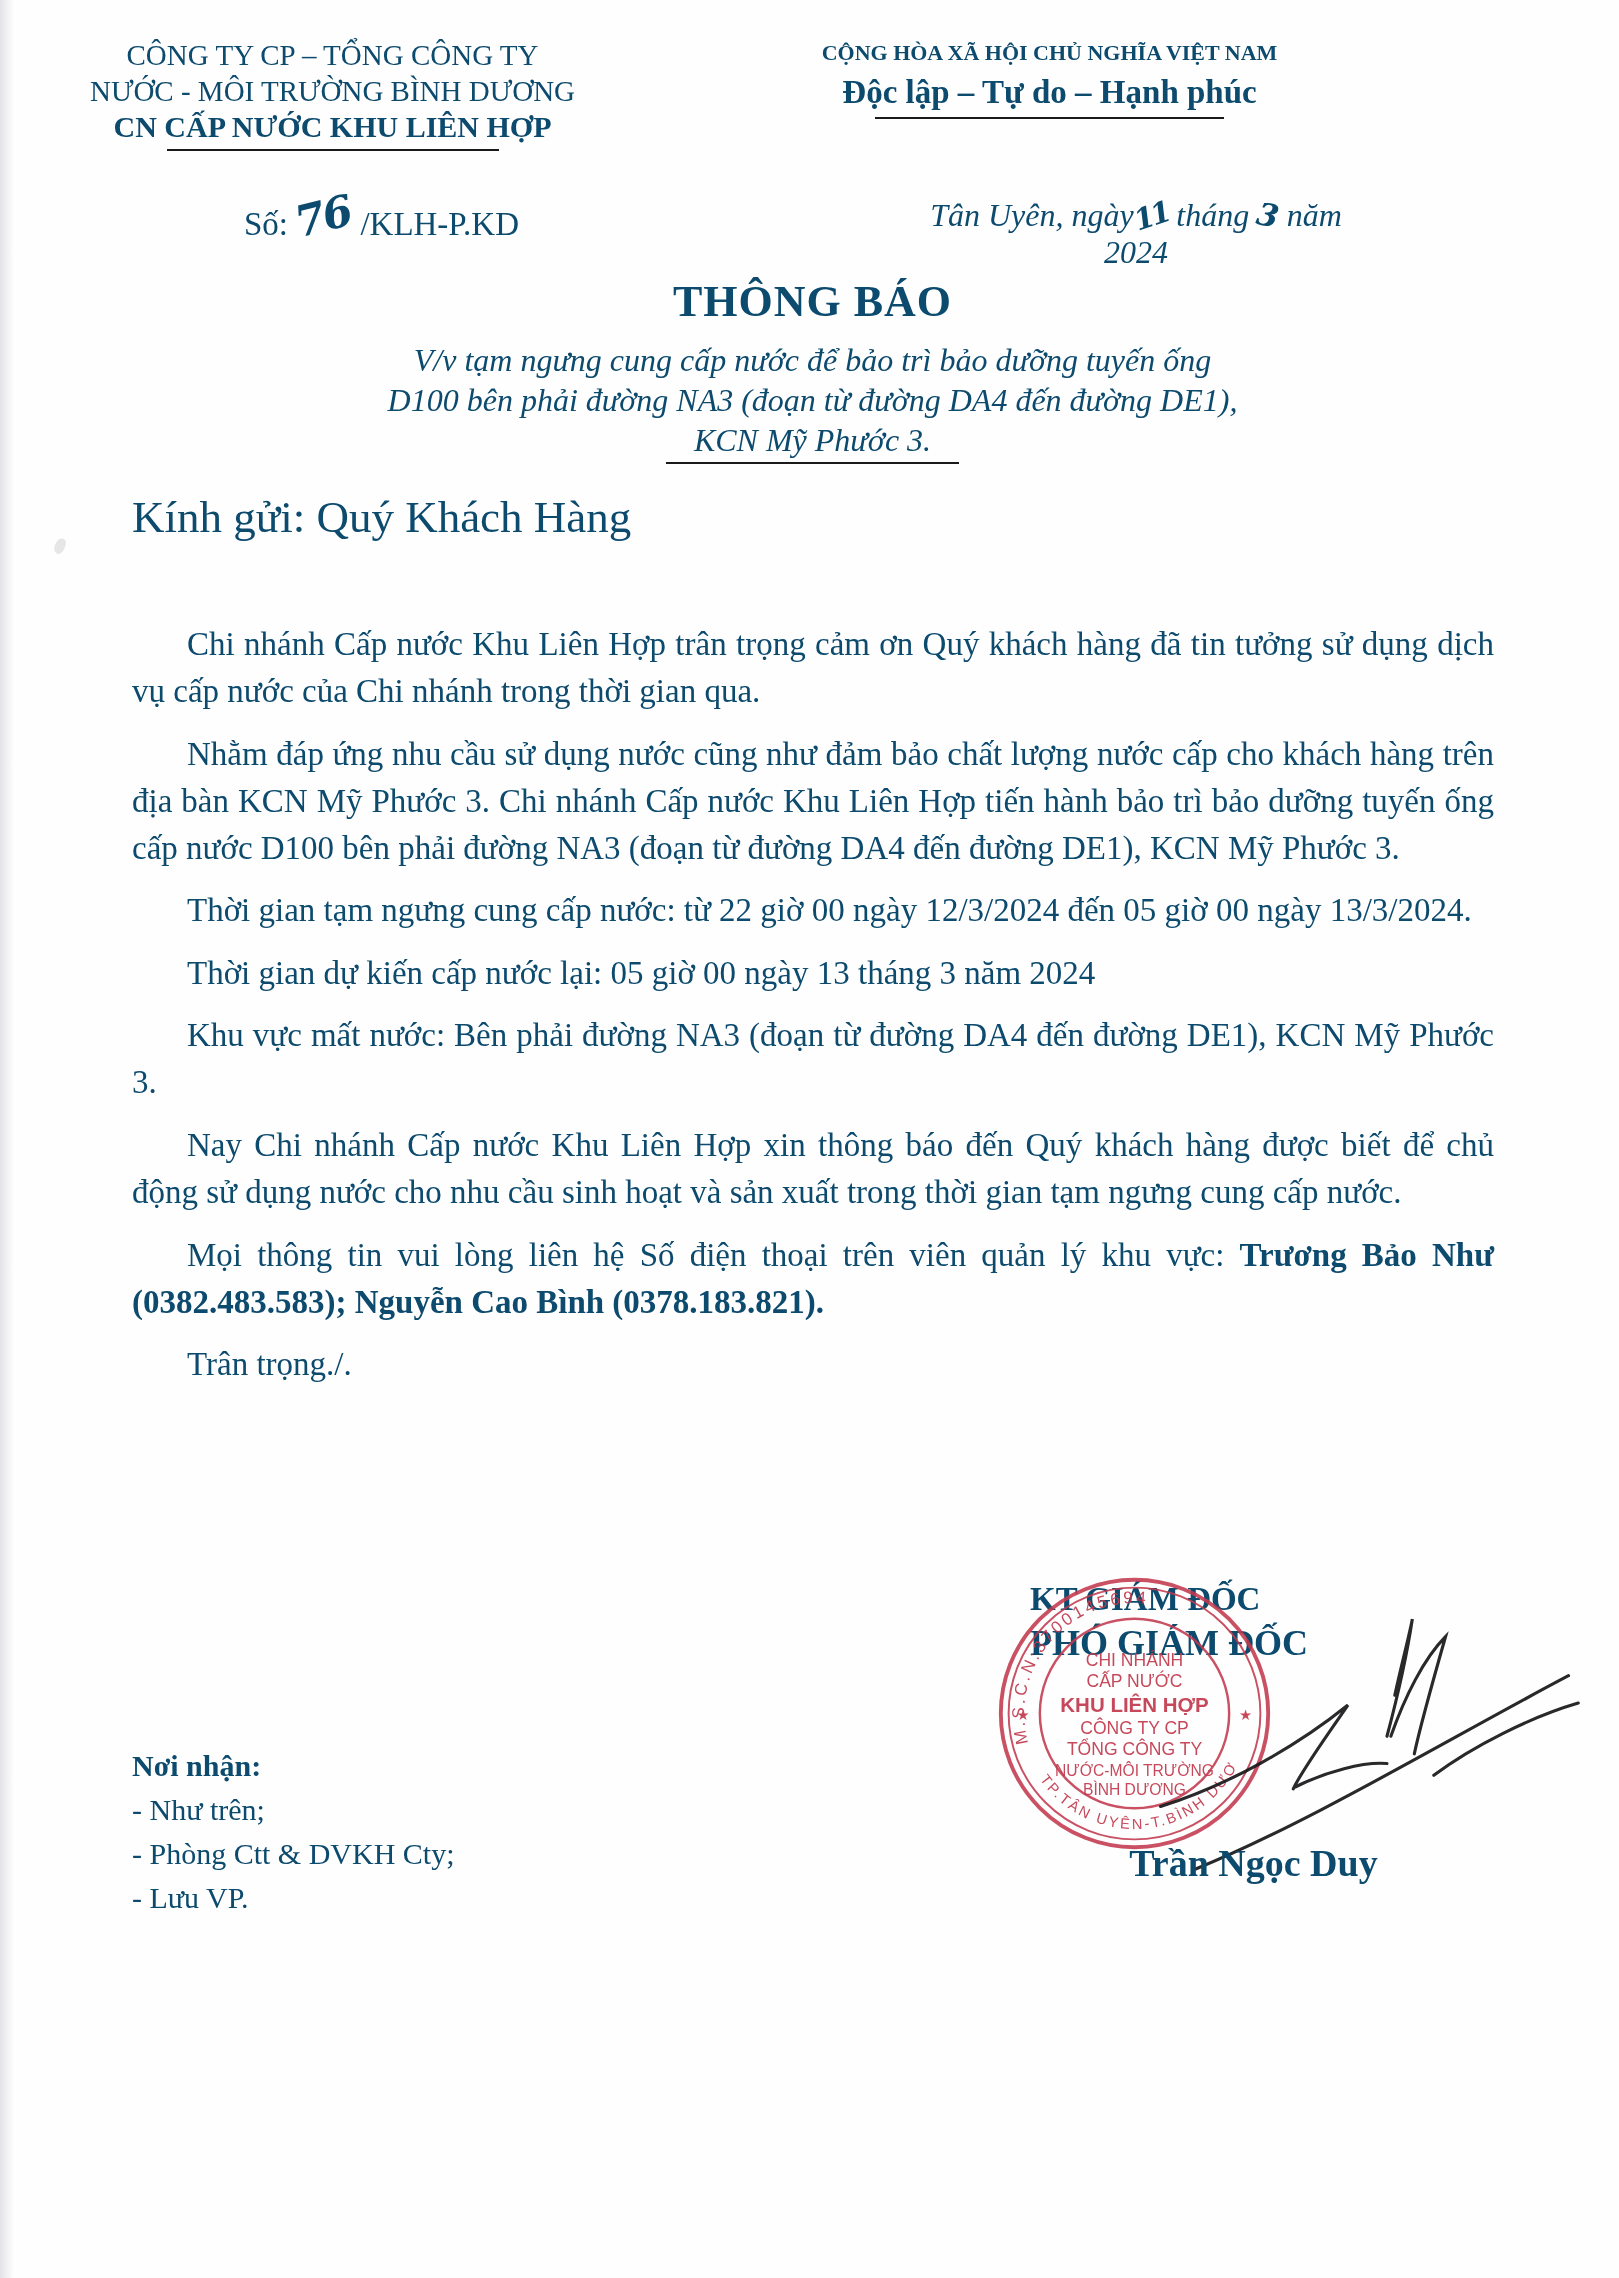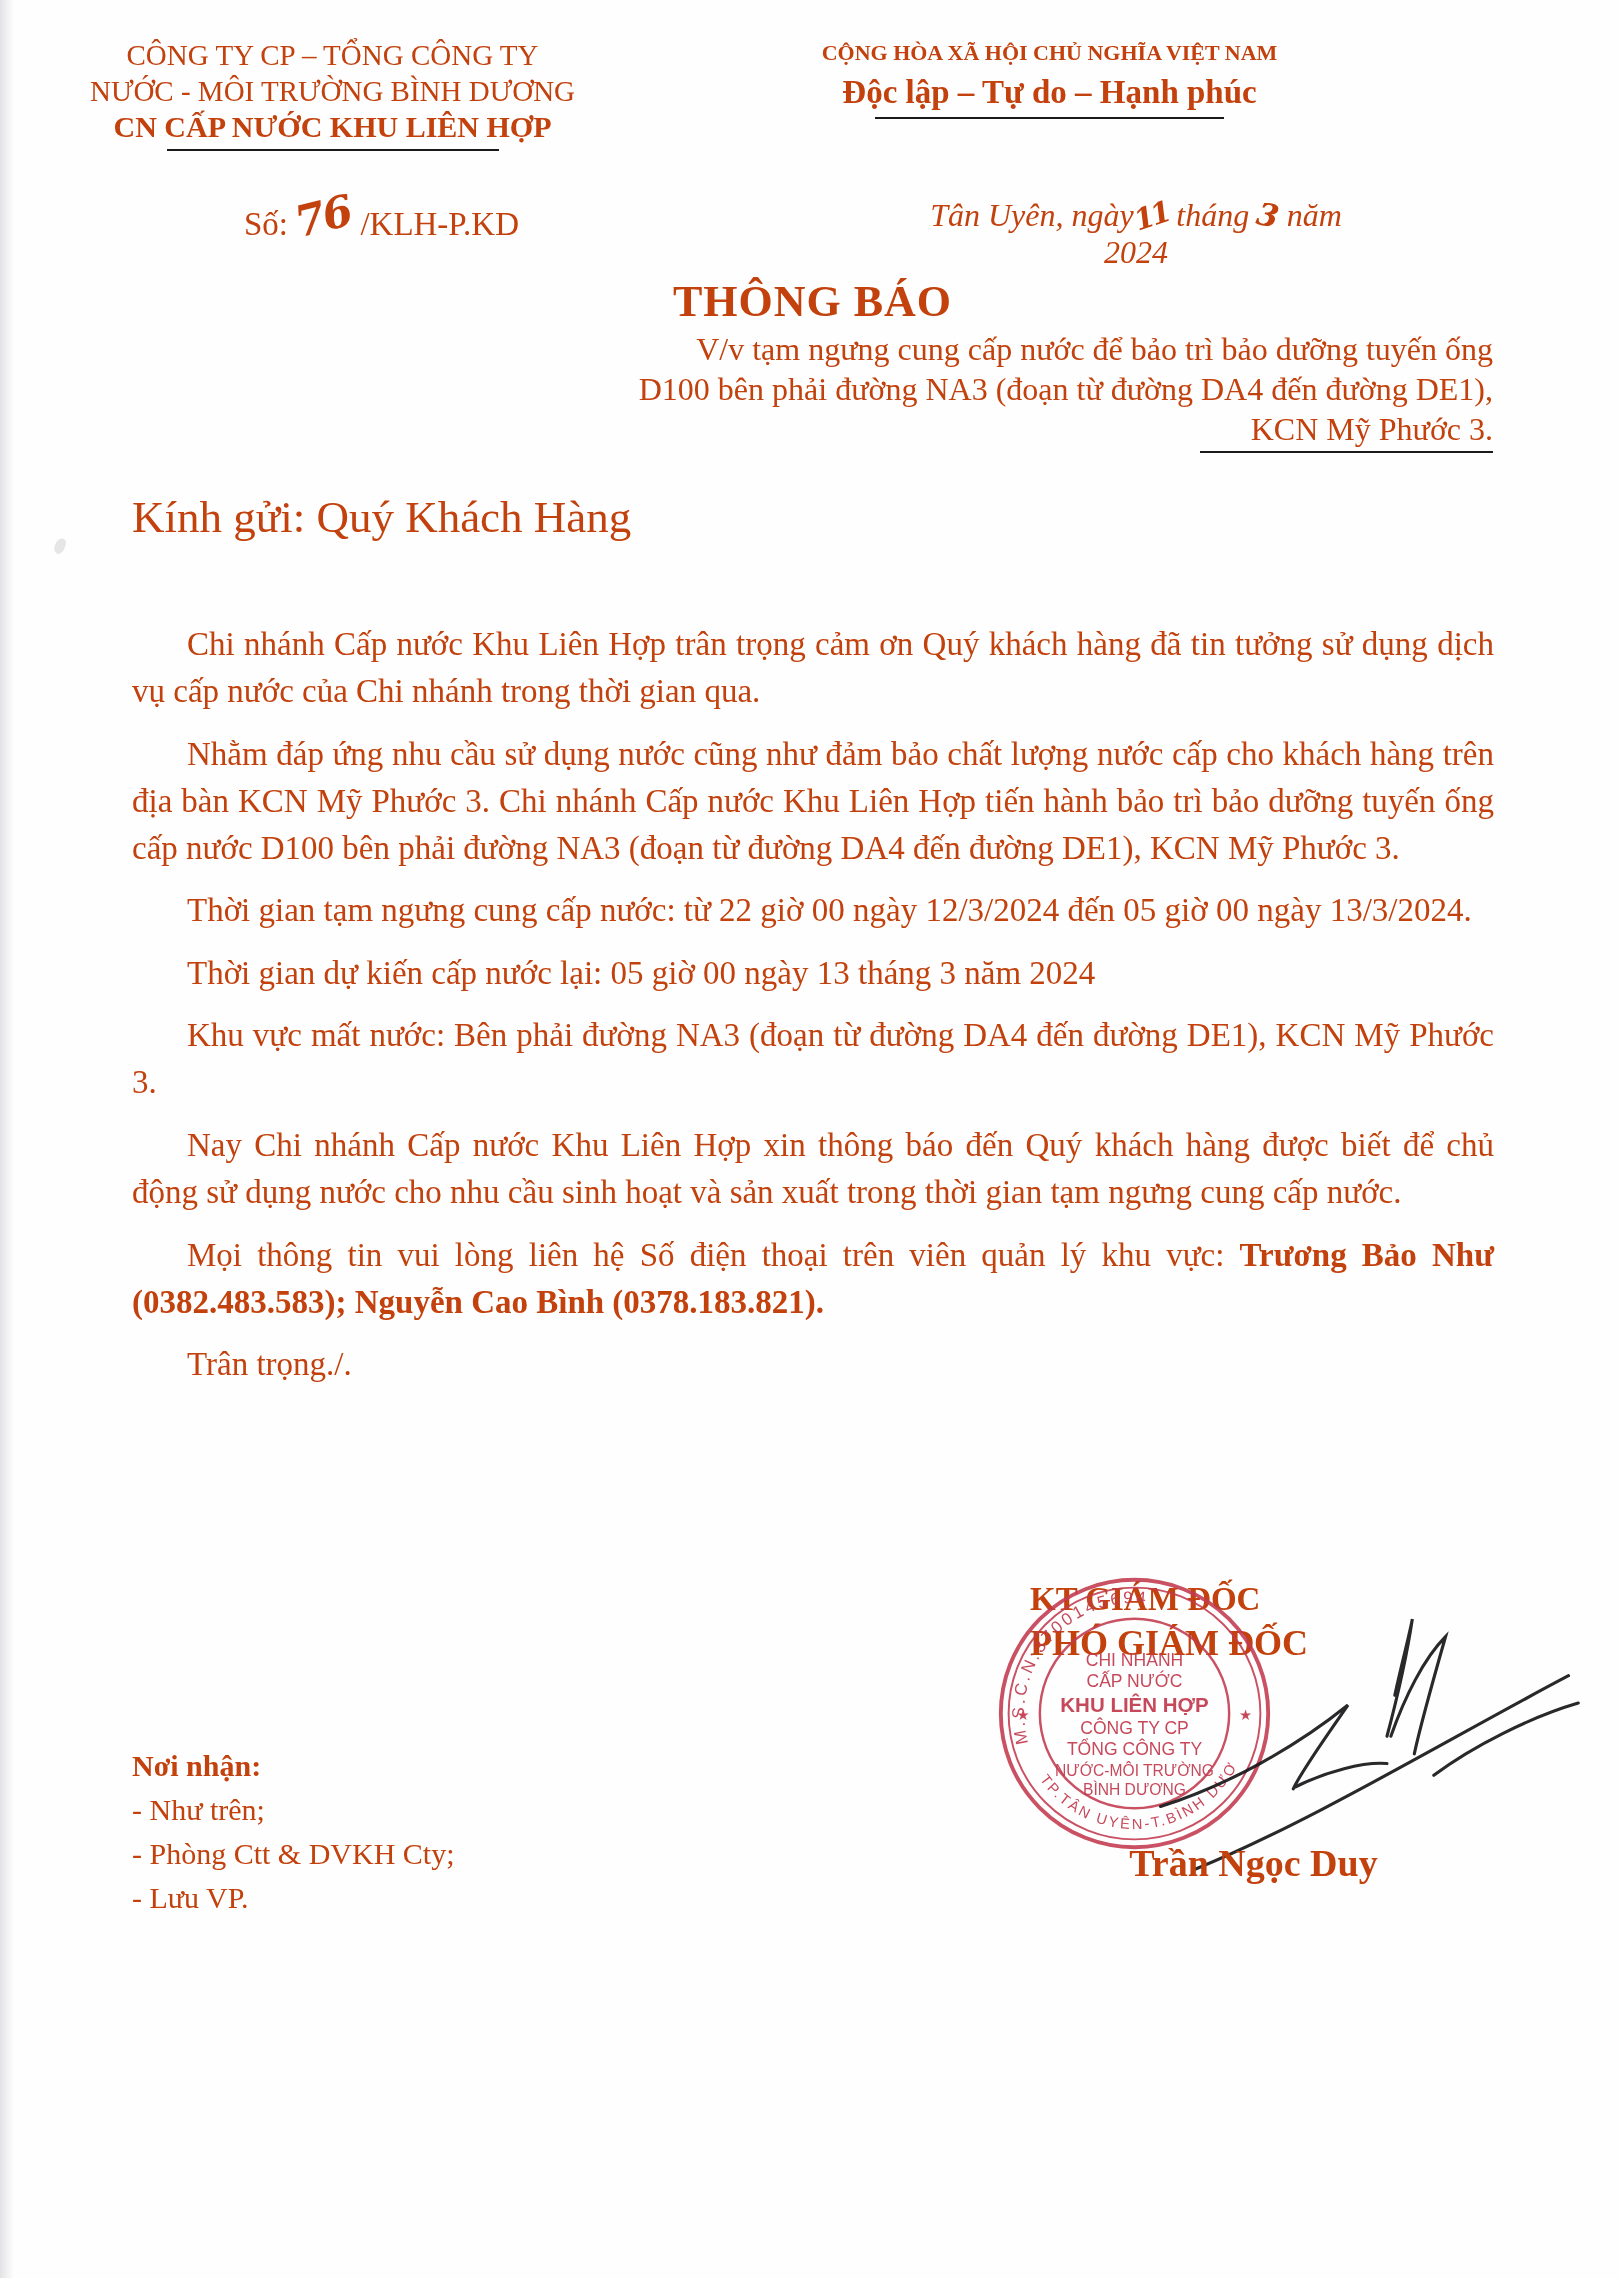--- a/index.html
+++ b/index.html
@@ -1,21 +1,21 @@
 <!DOCTYPE html>
 <html><head>
 <meta charset="utf-8">
 <style>
   html,body{margin:0;padding:0;background:#ffffff;}
   .page{
     position:relative;
     width:1620px;height:2278px;
     background:#fefefe;
     font-family:"Liberation Serif","DejaVu Serif",serif;
-    color:#c2410c;
+    color:#0c4a6e;
     overflow:hidden;
   }
   .scan-edge{
     position:absolute;left:0;top:0;bottom:0;width:13.7px;
     background:linear-gradient(to right,#e3e3e6,rgba(255,255,255,0));
   }
   .smudge{
     position:absolute;left:55px;top:538px;width:9.8px;height:15.6px;
     background:#c9c9cc;border-radius:60% 40% 50% 50%;opacity:.45;transform:rotate(20deg);
   }
@@ -31,21 +31,21 @@
   
   .doc-no{position:absolute;left:244px;top:195px;font-size:33px;}
   .date-line{position:absolute;left:907px;top:197px;width:458px;text-align:center;font-style:italic;font-size:32px;}
   .hand{font-family:"DejaVu Serif",serif;font-style:italic;font-weight:bold;display:inline-block;}
   .hand-no{font-size:43px;transform:rotate(-14deg) translateY(-3.9px);letter-spacing:-2px;}
   .hand-day{font-size:29px;transform:rotate(-18deg);letter-spacing:-2.9px;}
   .hand-month{font-size:31px;transform:rotate(12deg);}
   
   .title-block{position:absolute;left:132px;top:276px;width:1361px;text-align:center;}
   .title-main{font-weight:bold;font-size:44px;letter-spacing:1px;}
-  .subject{font-size:32px;line-height:40px;margin-top:2px;text-align:right;}
+  .subject{font-style:italic;font-size:32px;line-height:40px;margin-top:13px;}
   .rule-subject{width:293px;border-bottom:2px solid #1a1a1a;margin-top:2px;}
   .salutation{position:absolute;left:132px;top:491px;width:1361px;text-align:left;font-size:45px;}
   
   .main{position:absolute;left:132px;top:597px;width:1362px;font-size:33px;line-height:47px;text-align:justify;margin-top:24px;}
   .main p{margin:0 0 15.6px 0;text-indent:55px;}
   .closing{text-indent:55px;}
   b.names{font-weight:bold;}
   
   .sig-block{position:absolute;left:1030px;top:1578px;width:556px;}
   .sig-t1{font-weight:bold;font-size:33px;line-height:43px;}

